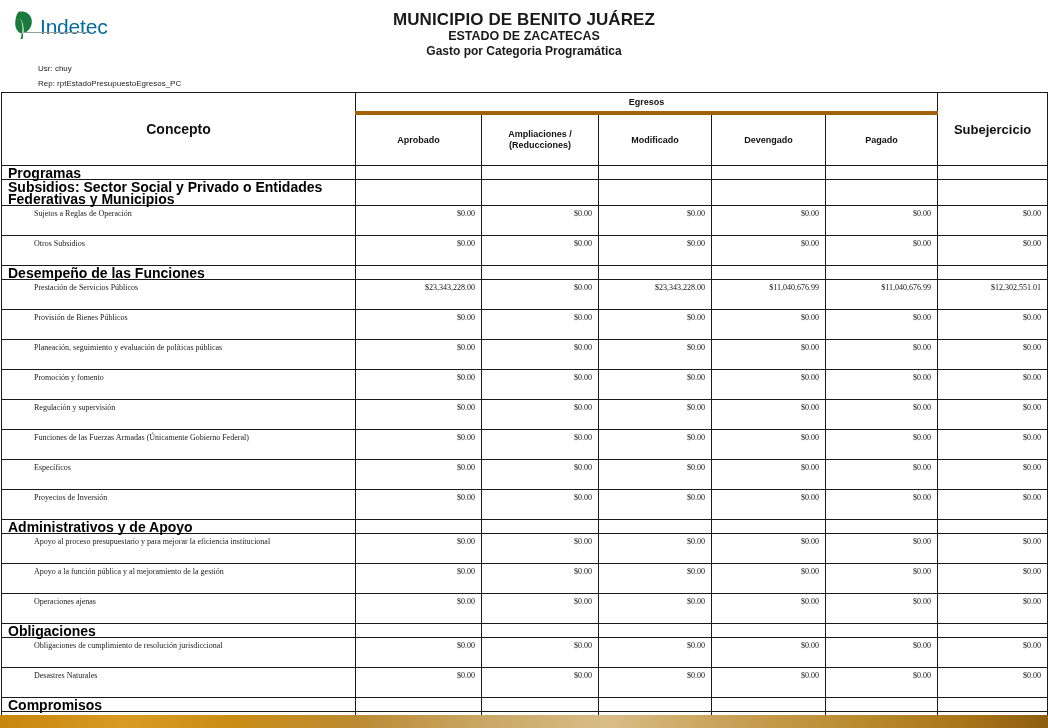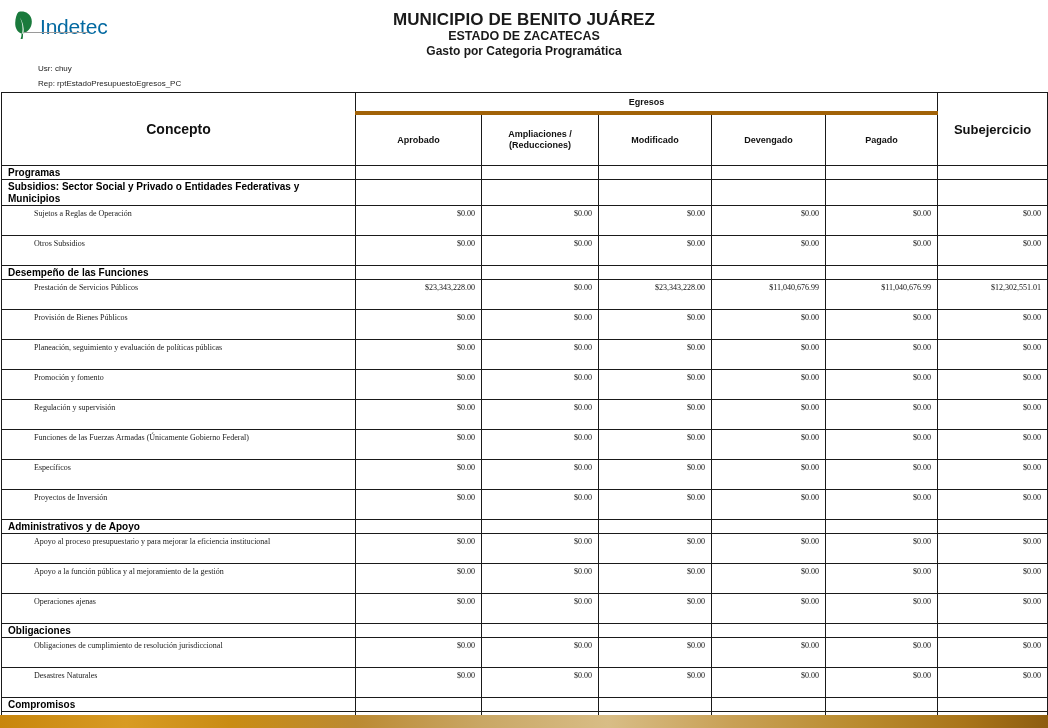--- a/index.html
+++ b/index.html
@@ -172,21 +172,21 @@
   td.c-num {
     text-align: right;
     padding-right: 6px;
     font-size: 8px;
     color: #111;
     white-space: nowrap;
   }
 
   tr.group-row td.c-concept {
     font-weight: bold;
-    font-size: 10px;
+    font-size: 14px;
     line-height: 12px;
     color: #000;
   }
   tr.group-row {
     height: 14px;
   }
   tr.group-row.two-line {
     height: 26px;
   }
 

